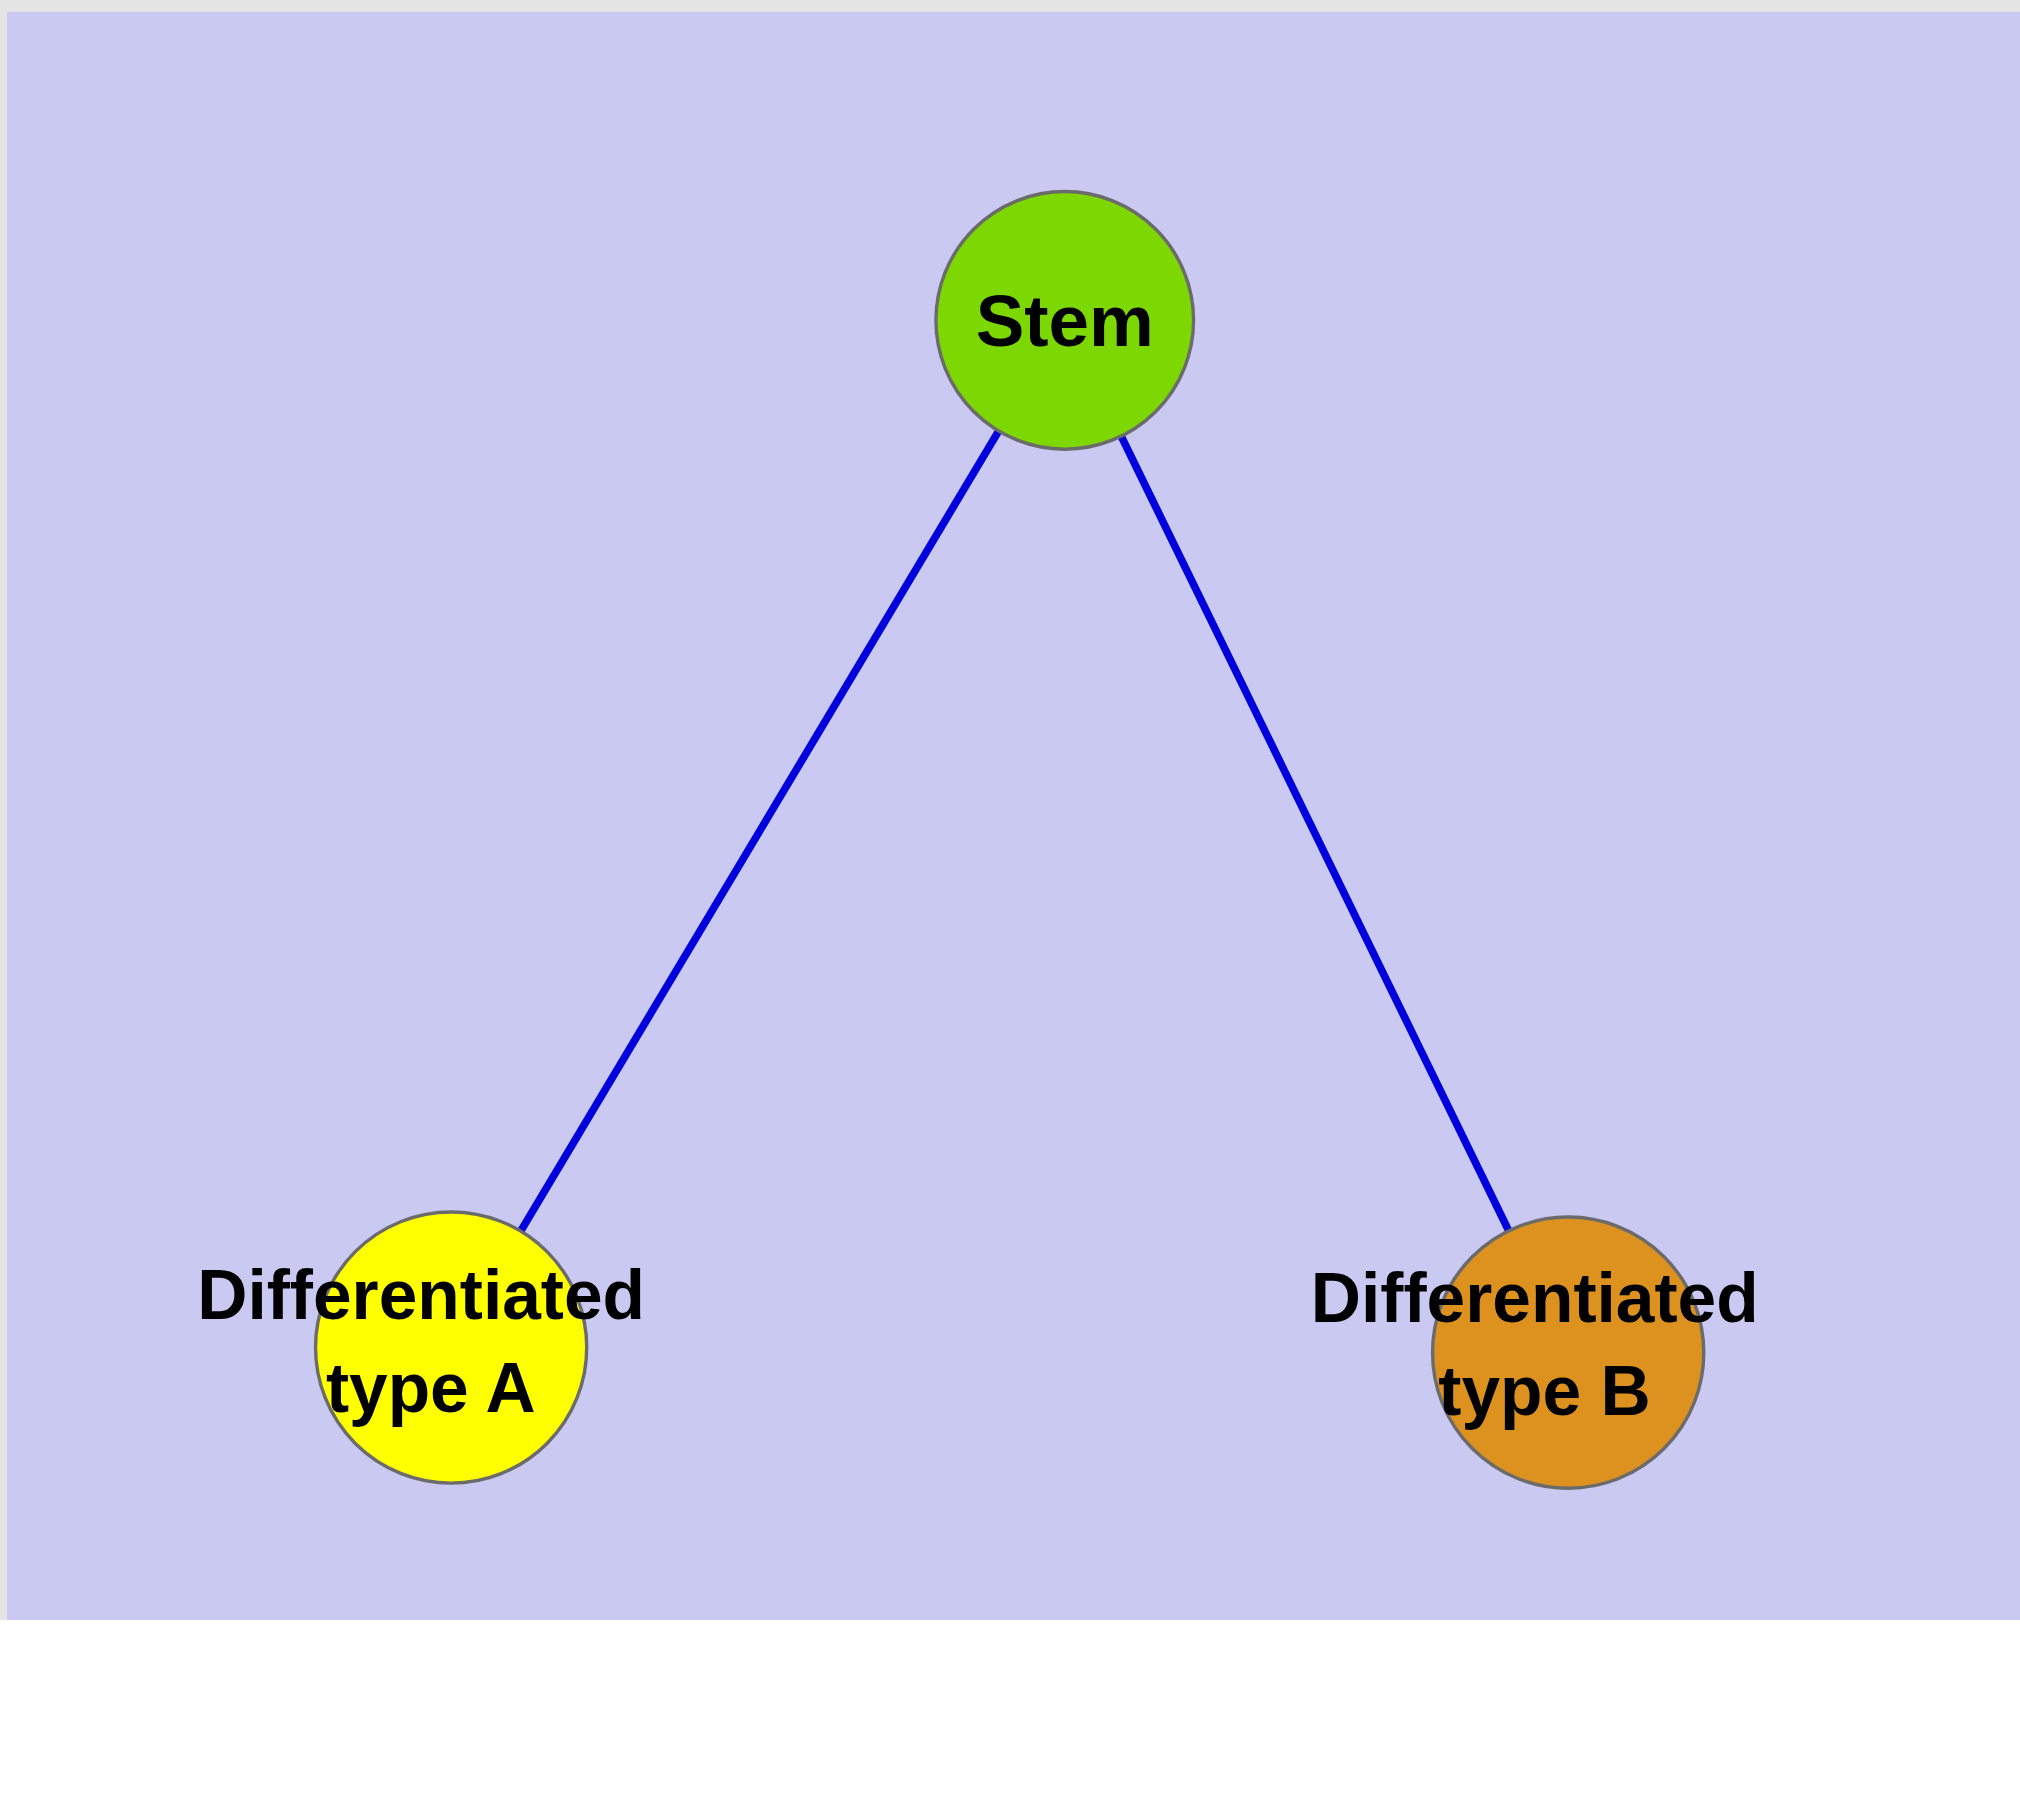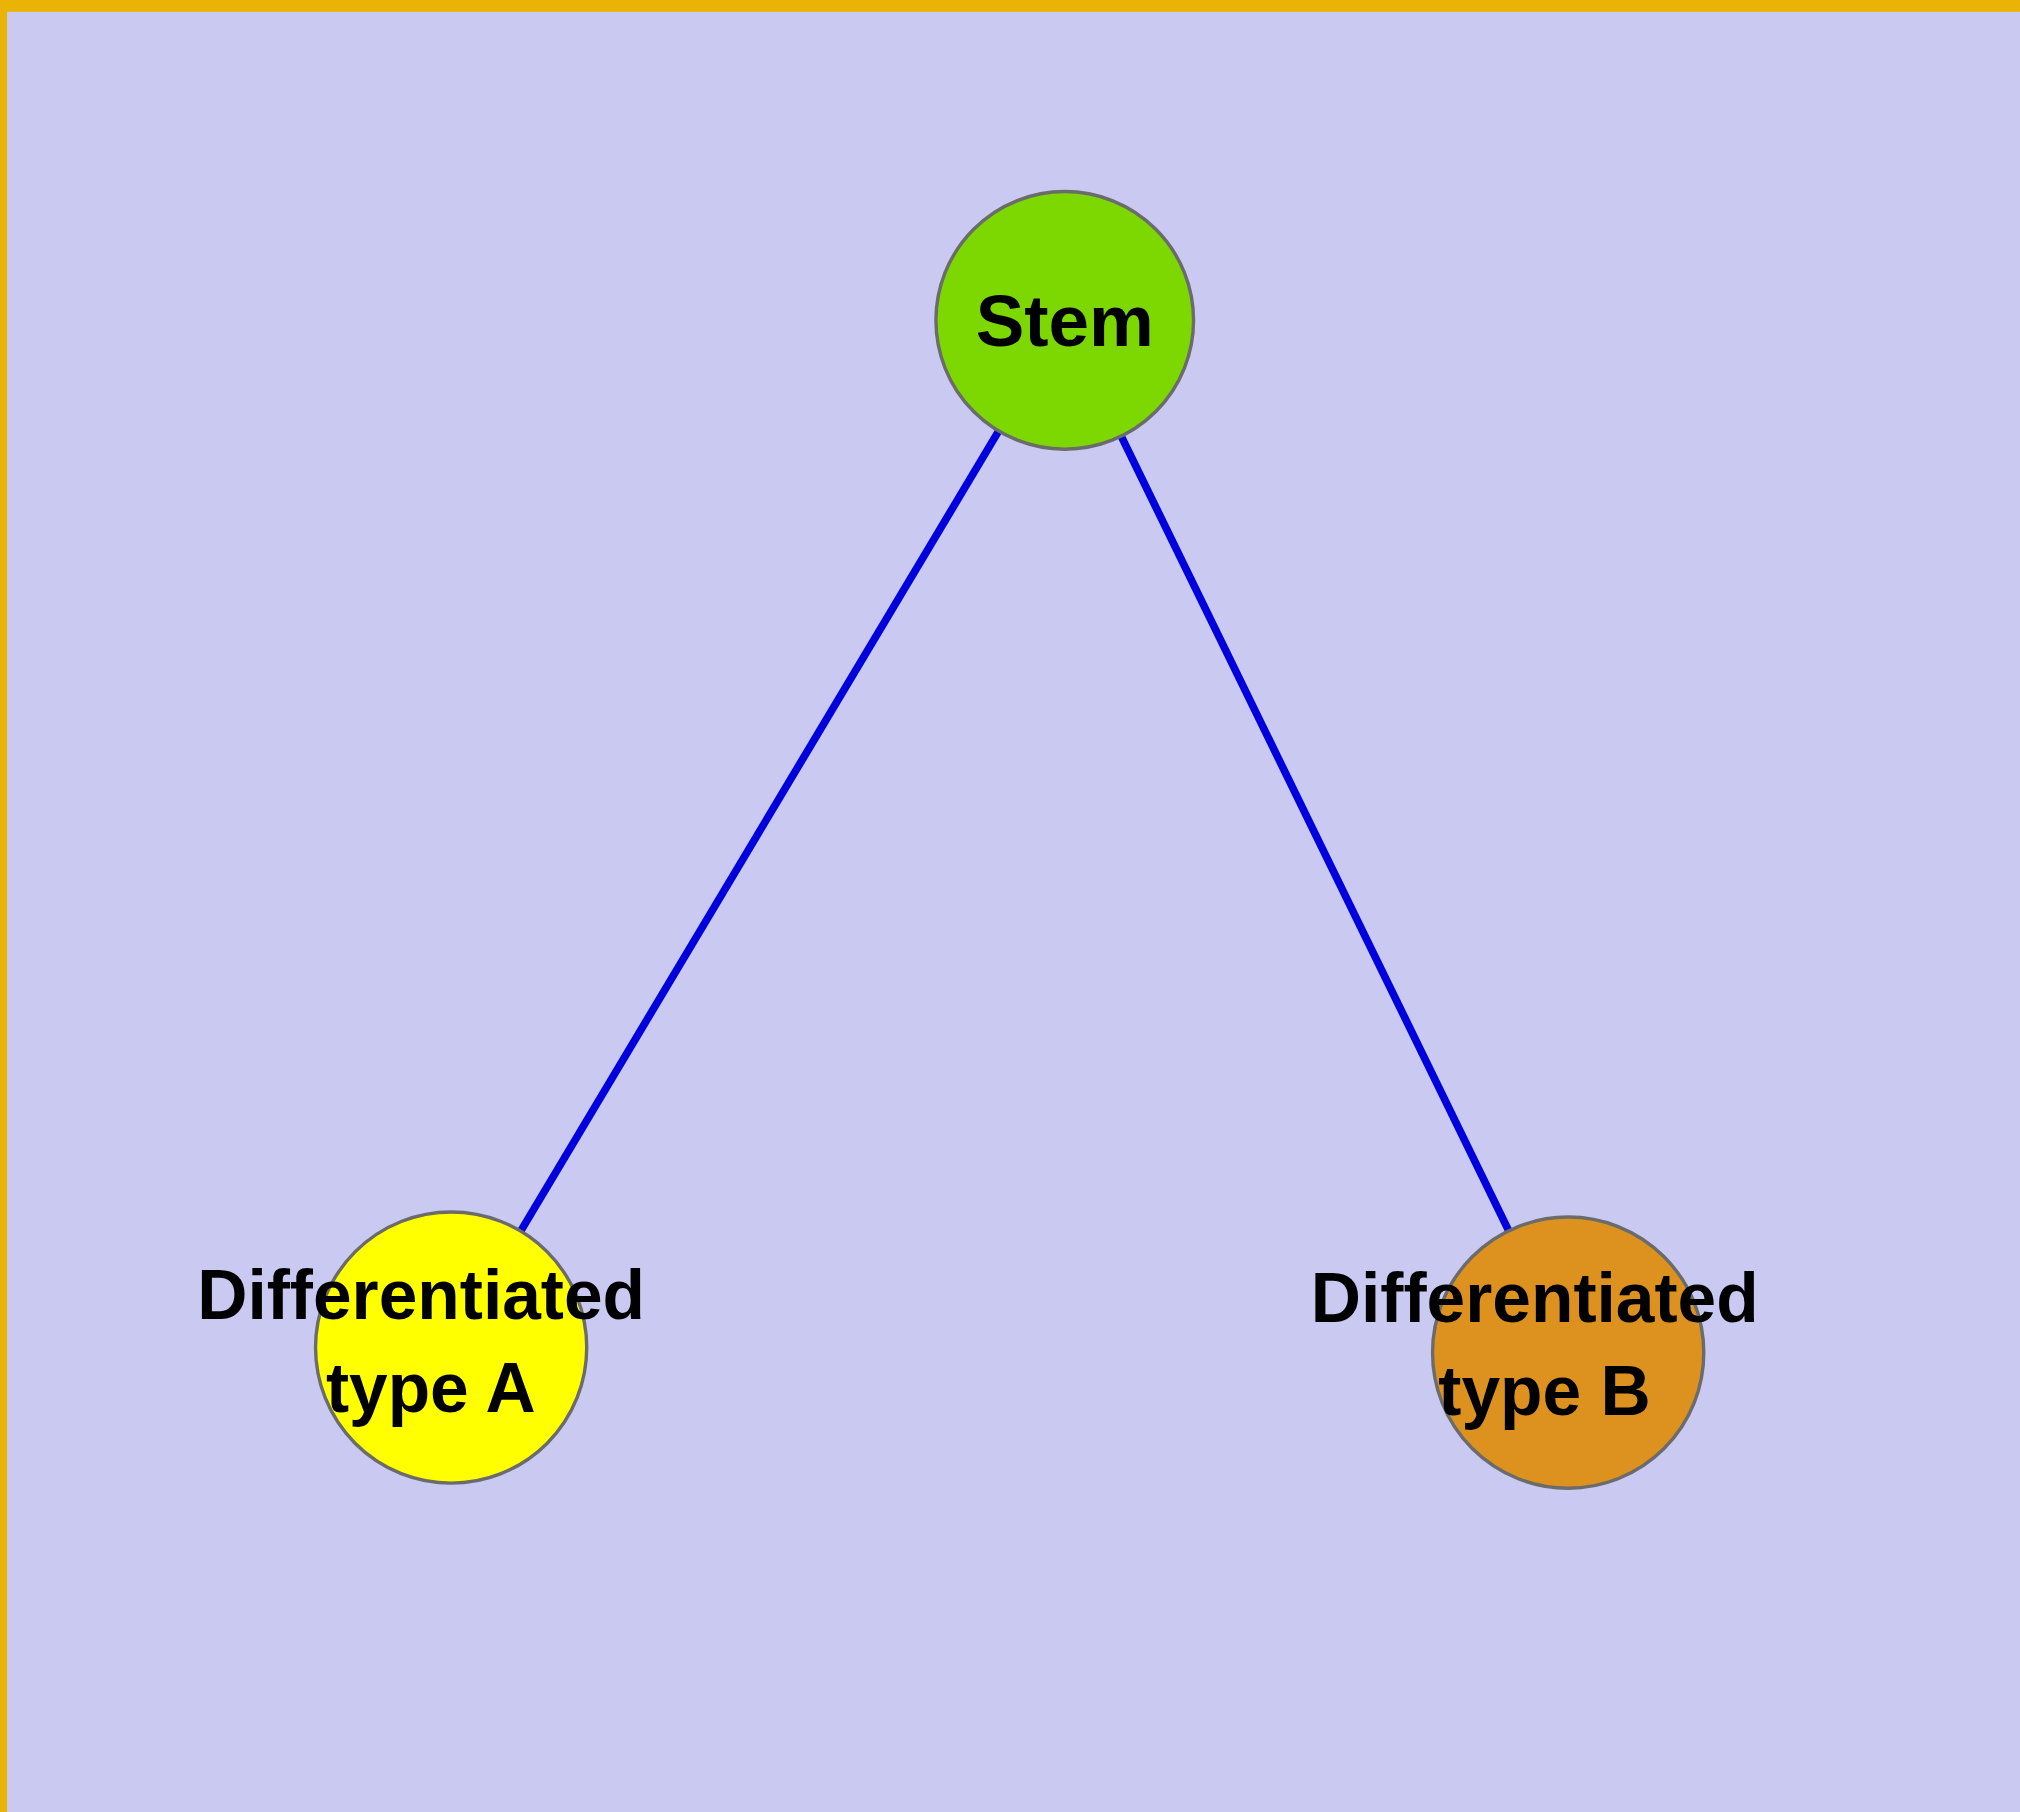--- a/index.html
+++ b/index.html
@@ -4,22 +4,22 @@
 <style>
   html, body {
     margin: 0;
     padding: 0;
     background: #ffffff;
     font-family: "Liberation Sans", sans-serif;
   }
   .page {
     position: relative;
     width: 2021px;
-    height: 1812px;
-    background: #eab308;
+    height: 1620px;
+    background: #e5e5e5;
     overflow: hidden;
   }
   .diagram-svg {
     position: absolute;
     left: 0;
     top: 0;
     width: 2021px;
     height: 1812px;
     display: block;
   }

